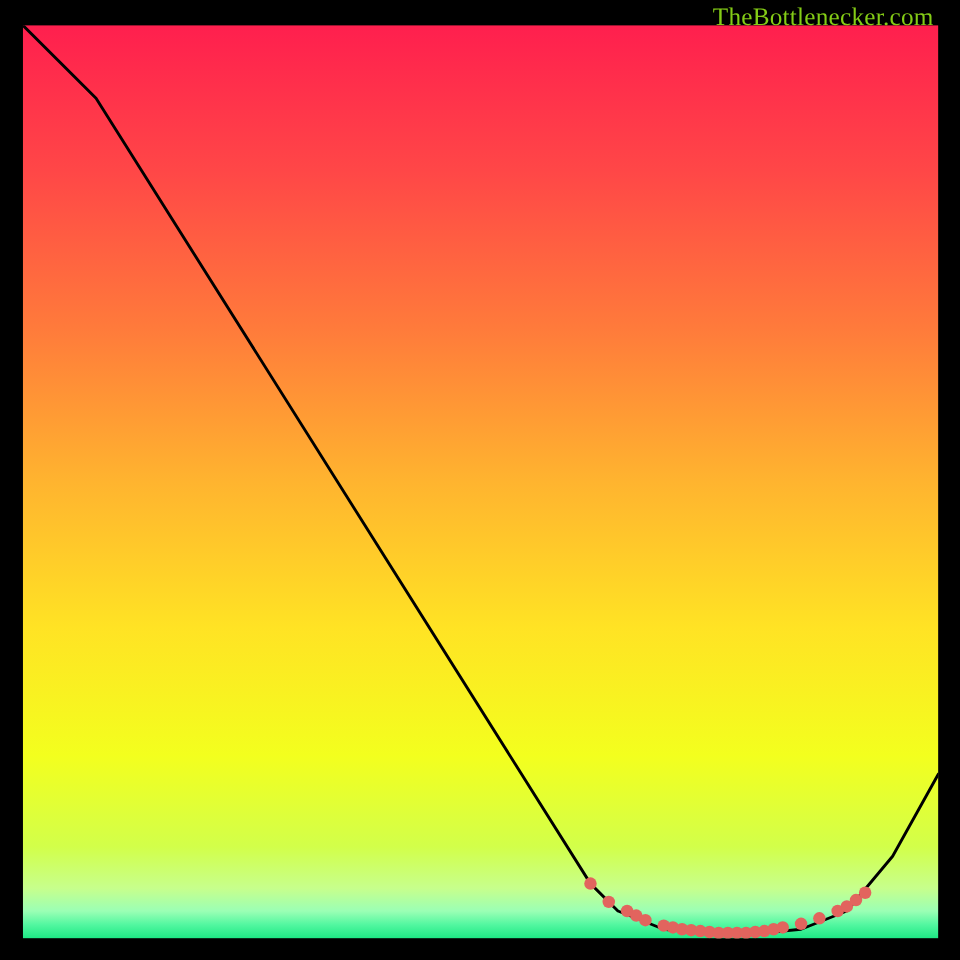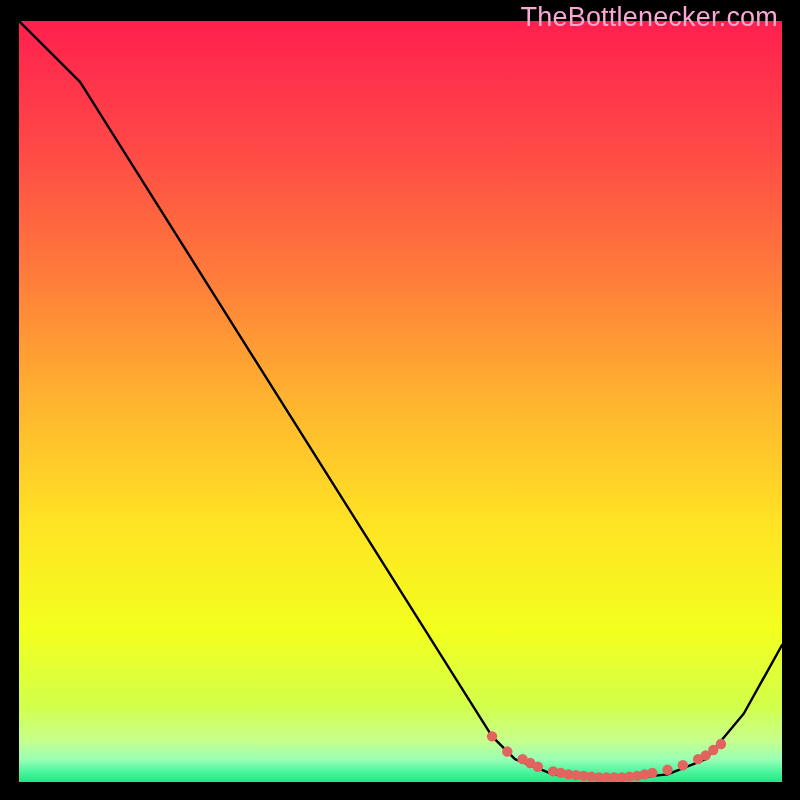--- a/index.html
+++ b/index.html
@@ -22,24 +22,24 @@
     position: absolute;
     left: 0;
     top: 0;
     width: 763px;
     height: 761px;
   }
   .watermark {
     position: absolute;
     top: 2px;
     right: 22px;
-    font-family: Liberation Sans, sans-serif;
-    font-size: 27px;
+    font-family: Liberation Serif, serif;
+    font-size: 21px;
     font-weight: 500;
-    color: #f9a8d4;
+    color: #84cc16;
     letter-spacing: 0.2px;
   }
 </style>
 </head>
 <body>
 
 <div class="frame">
   <svg class="plot" viewBox="0 0 763 761" preserveAspectRatio="none">
     <defs>
       <linearGradient id="bg-grad" x1="0" y1="0" x2="0" y2="1">

